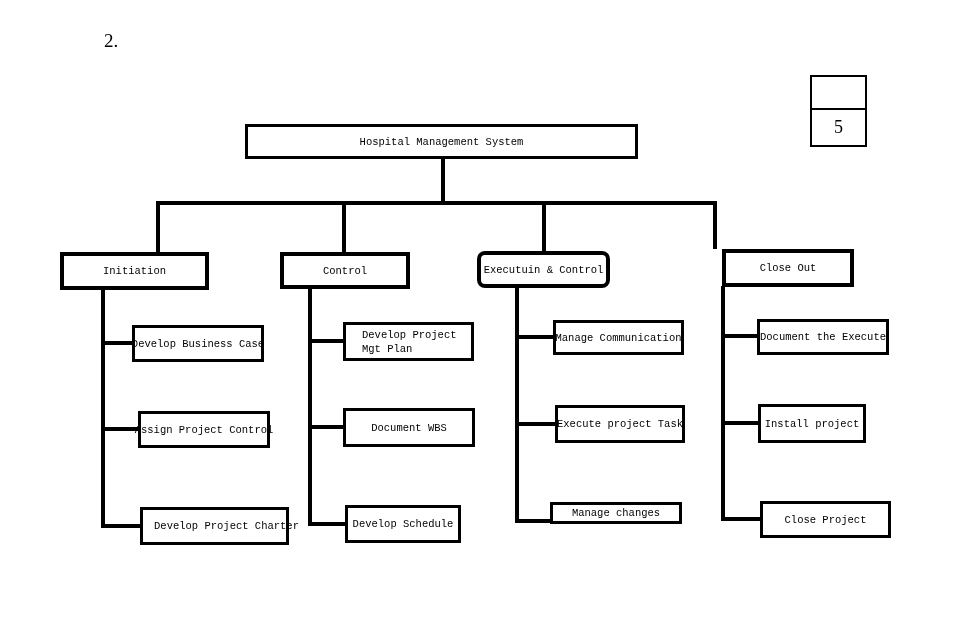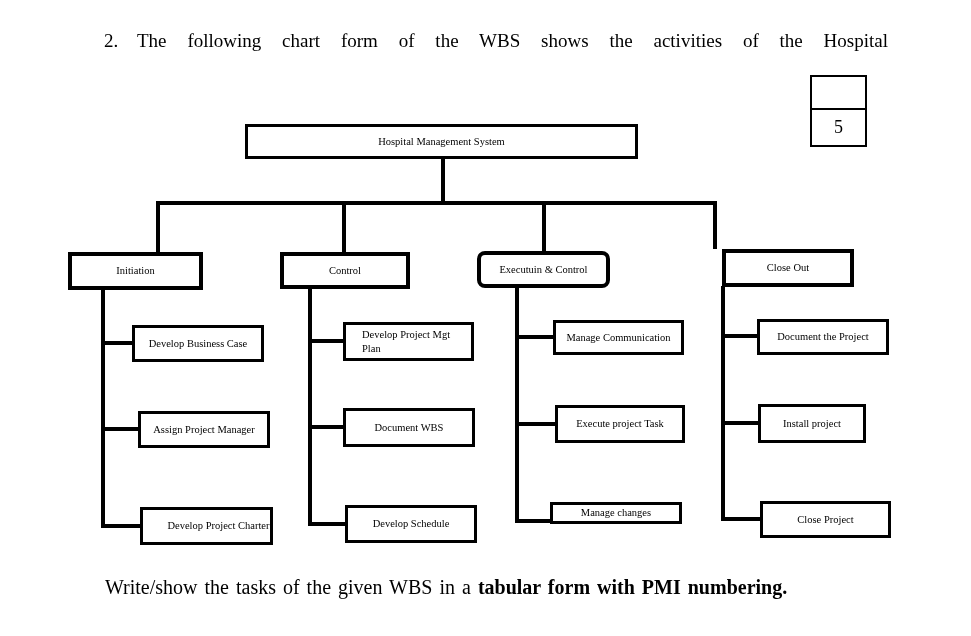--- a/index.html
+++ b/index.html
@@ -16,95 +16,93 @@
   
   .marks{position:absolute;left:810px;top:75px;width:57px;height:72px;
          border:2px solid #000;box-sizing:border-box;background:#fff;
          font-family:"Liberation Serif",serif;}
   .marks-top{height:33px;border-bottom:2px solid #000;box-sizing:border-box;}
   .marks-bottom{height:35px;display:flex;align-items:center;justify-content:center;font-size:18px;}
 
   
   .box{position:absolute;background:#fff;border:3px solid #000;box-sizing:border-box;
        display:flex;align-items:center;justify-content:center;text-align:center;
-       font-family:Liberation Serif, serif;font-size:10.5px;line-height:14px;
+       font-family:Liberation Mono, monospace;font-size:10.5px;line-height:14px;
        white-space:nowrap;}
   .b4{border-width:4px;}
   .leftalign{justify-content:flex-start;text-align:left;padding-left:16px;white-space:normal;}
 
   
   .line{position:absolute;background:#000;}
 
   
   .footer{position:absolute;left:105px;top:576px;font-family:"Liberation Serif",serif;
           font-size:20px;white-space:nowrap;word-spacing:2px;}
   .footer b{font-weight:bold;}
 </style>
 </head>
 <body>
 
 <div class="page">
 
   <div class="question">
     <div class="qnum">2.</div>
     <div class="qbody">
-      <div class="qline1">The following chart form of the WBS shows the activities of the Hospital</div>
     </div>
   </div>
 
   <div class="marks">
     <div class="marks-top"></div>
     <div class="marks-bottom">5</div>
   </div>
 
   <div>
 
     <div class="box" style="left:245px;top:124px;width:393px;height:35px;">Hospital Management System</div>
 
     <div class="line" style="left:441px;top:158px;width:4px;height:45px;"></div>
     <div class="line" style="left:156px;top:201px;width:561px;height:4px;"></div>
     <div class="line" style="left:156px;top:201px;width:4px;height:51px;"></div>
     <div class="line" style="left:342px;top:204px;width:4px;height:48px;"></div>
     <div class="line" style="left:542px;top:204px;width:4px;height:47px;"></div>
     <div class="line" style="left:713px;top:201px;width:4px;height:48px;"></div>
 
-    <div class="box b4" style="left:68px;top:252px;width:135px;height:38px;">Initiation</div>
+    <div class="box b4" style="left:60px;top:252px;width:149px;height:38px;">Initiation</div>
     <div class="box b4" style="left:280px;top:252px;width:130px;height:37px;">Control</div>
     <div class="box b4" style="left:477px;top:251px;width:133px;height:37px;border-radius:8px;">Executuin &amp; Control</div>
     <div class="box b4" style="left:691px;top:249px;width:132px;height:38px;margin-left:31px;">Close Out</div>
 
     <div class="line" style="left:101px;top:289px;width:4px;height:239px;"></div>
     <div class="line" style="left:101px;top:341px;width:33px;height:4px;"></div>
     <div class="line" style="left:101px;top:427px;width:39px;height:4px;"></div>
     <div class="line" style="left:101px;top:524px;width:41px;height:4px;"></div>
     <div class="box" style="left:132px;top:325px;width:132px;height:37px;">Develop Business Case</div>
-    <div class="box" style="left:138px;top:411px;width:132px;height:37px;">Assign Project Manager</div>
-    <div class="box" style="left:140px;top:507px;width:133px;height:38px;padding-left:24px;">Develop Project Charter</div>
+    <div class="box" style="left:138px;top:411px;width:132px;height:37px;">Assign Project Control</div>
+    <div class="box" style="left:140px;top:507px;width:149px;height:38px;padding-left:24px;">Develop Project Charter</div>
 
     <div class="line" style="left:308px;top:288px;width:4px;height:238px;"></div>
     <div class="line" style="left:308px;top:339px;width:37px;height:4px;"></div>
     <div class="line" style="left:308px;top:425px;width:37px;height:4px;"></div>
     <div class="line" style="left:308px;top:522px;width:39px;height:4px;"></div>
     <div class="box leftalign" style="left:343px;top:322px;width:131px;height:39px;">Develop Project Mgt Plan</div>
     <div class="box" style="left:343px;top:408px;width:132px;height:39px;">Document WBS</div>
-    <div class="box" style="left:345px;top:505px;width:132px;height:38px;">Develop Schedule</div>
+    <div class="box" style="left:345px;top:505px;width:116px;height:38px;">Develop Schedule</div>
 
     <div class="line" style="left:515px;top:287px;width:4px;height:236px;"></div>
     <div class="line" style="left:515px;top:335px;width:40px;height:4px;"></div>
     <div class="line" style="left:515px;top:422px;width:42px;height:4px;"></div>
     <div class="line" style="left:515px;top:519px;width:37px;height:4px;"></div>
     <div class="box" style="left:553px;top:320px;width:131px;height:35px;">Manage Communication</div>
     <div class="box" style="left:555px;top:405px;width:130px;height:38px;">Execute project Task</div>
     <div class="box" style="left:550px;top:502px;width:132px;height:22px;">Manage changes</div>
 
     <div class="line" style="left:721px;top:286px;width:4px;height:235px;"></div>
     <div class="line" style="left:721px;top:334px;width:38px;height:4px;"></div>
     <div class="line" style="left:721px;top:421px;width:39px;height:4px;"></div>
     <div class="line" style="left:721px;top:517px;width:41px;height:4px;"></div>
-    <div class="box" style="left:757px;top:319px;width:132px;height:36px;">Document the Project</div>
+    <div class="box" style="left:757px;top:319px;width:132px;height:36px;">Document the Execute</div>
     <div class="box" style="left:758px;top:404px;width:108px;height:39px;">Install project</div>
     <div class="box" style="left:760px;top:501px;width:131px;height:37px;">Close Project</div>
 
   </div>
 
-  <div class="footer"><span>Write/show the tasks of the given WBS in a </span><b>tabular form with PMI numbering.</b></div>
 
 </div>
 
 </body></html>

